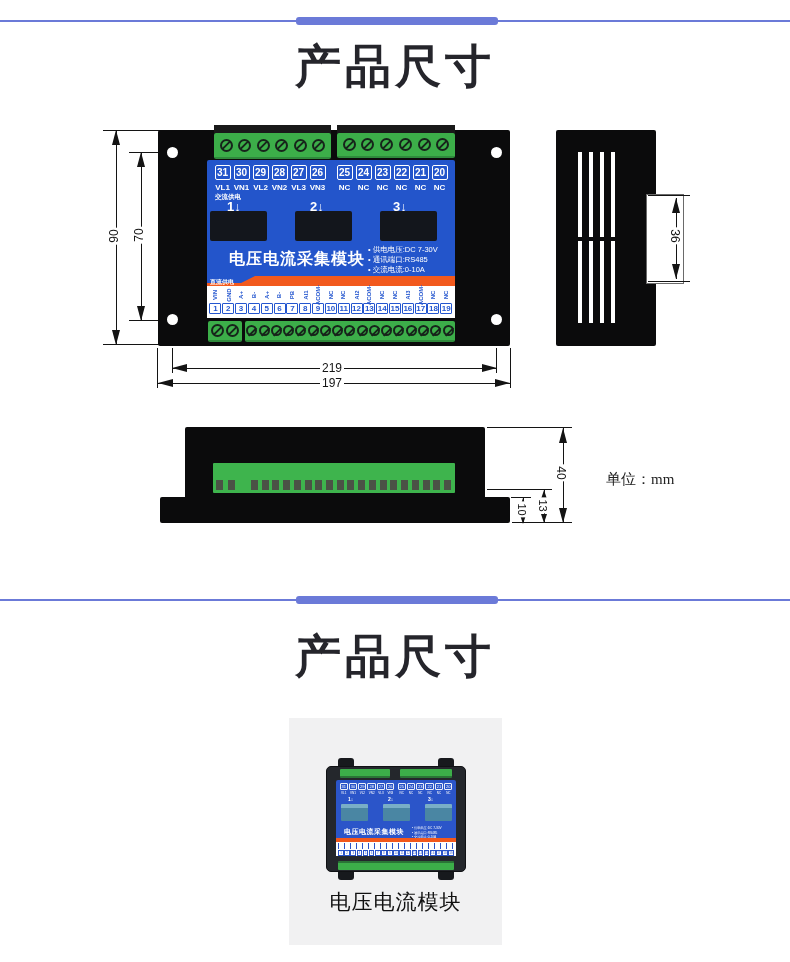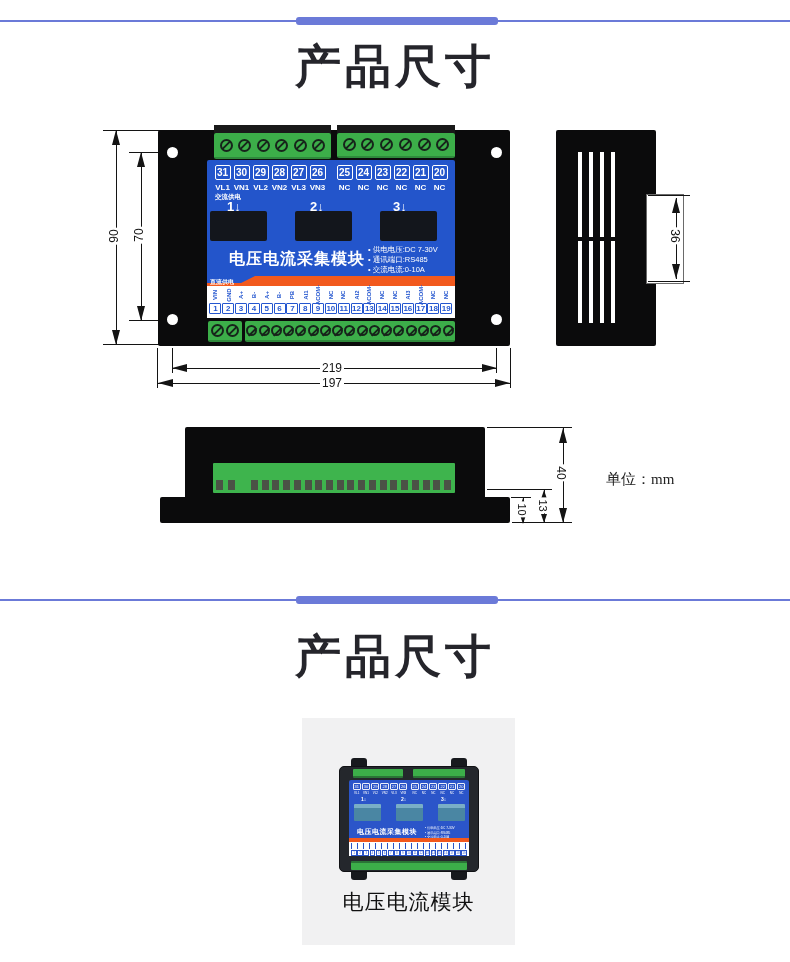--- a/index.html
+++ b/index.html
@@ -458,21 +458,21 @@
     <div class="tu sm" style="left:520px;top:498px"></div>
     <div class="td sm" style="left:520px;top:515px"></div>
     <div class="dlab rotcw" style="left:513px;top:503px;font-size:11px;line-height:11px">10</div>
   </div>
   <div class="unit" style="left:606px;top:470px">单位：mm</div>
 
   <div class="divacc" style="left:296px;top:596px"></div>
   <div class="divline" style="top:599px"></div>
   <h1 class="sec-title" style="top:626px">产品尺寸</h1>
 
-  <div class="card" style="left:302px;top:718px;width:213px;height:227px">
+  <div class="card" style="left:289px;top:718px;width:213px;height:227px">
 
     <div class="mini" style="left:37px;top:48px;width:140px;height:106px">
       <div class="ear" style="left:12px;top:-8px"></div>
       <div class="ear" style="left:112px;top:-8px"></div>
       <div class="ear" style="left:12px;top:100px"></div>
       <div class="ear" style="left:112px;top:100px"></div>
       <div class="mcase"></div>
       <div class="mgreen" style="left:14px;top:3px;width:50px;height:9px"></div>
       <div class="mgreen" style="left:74px;top:3px;width:52px;height:9px"></div>
       <div class="mpanel">

